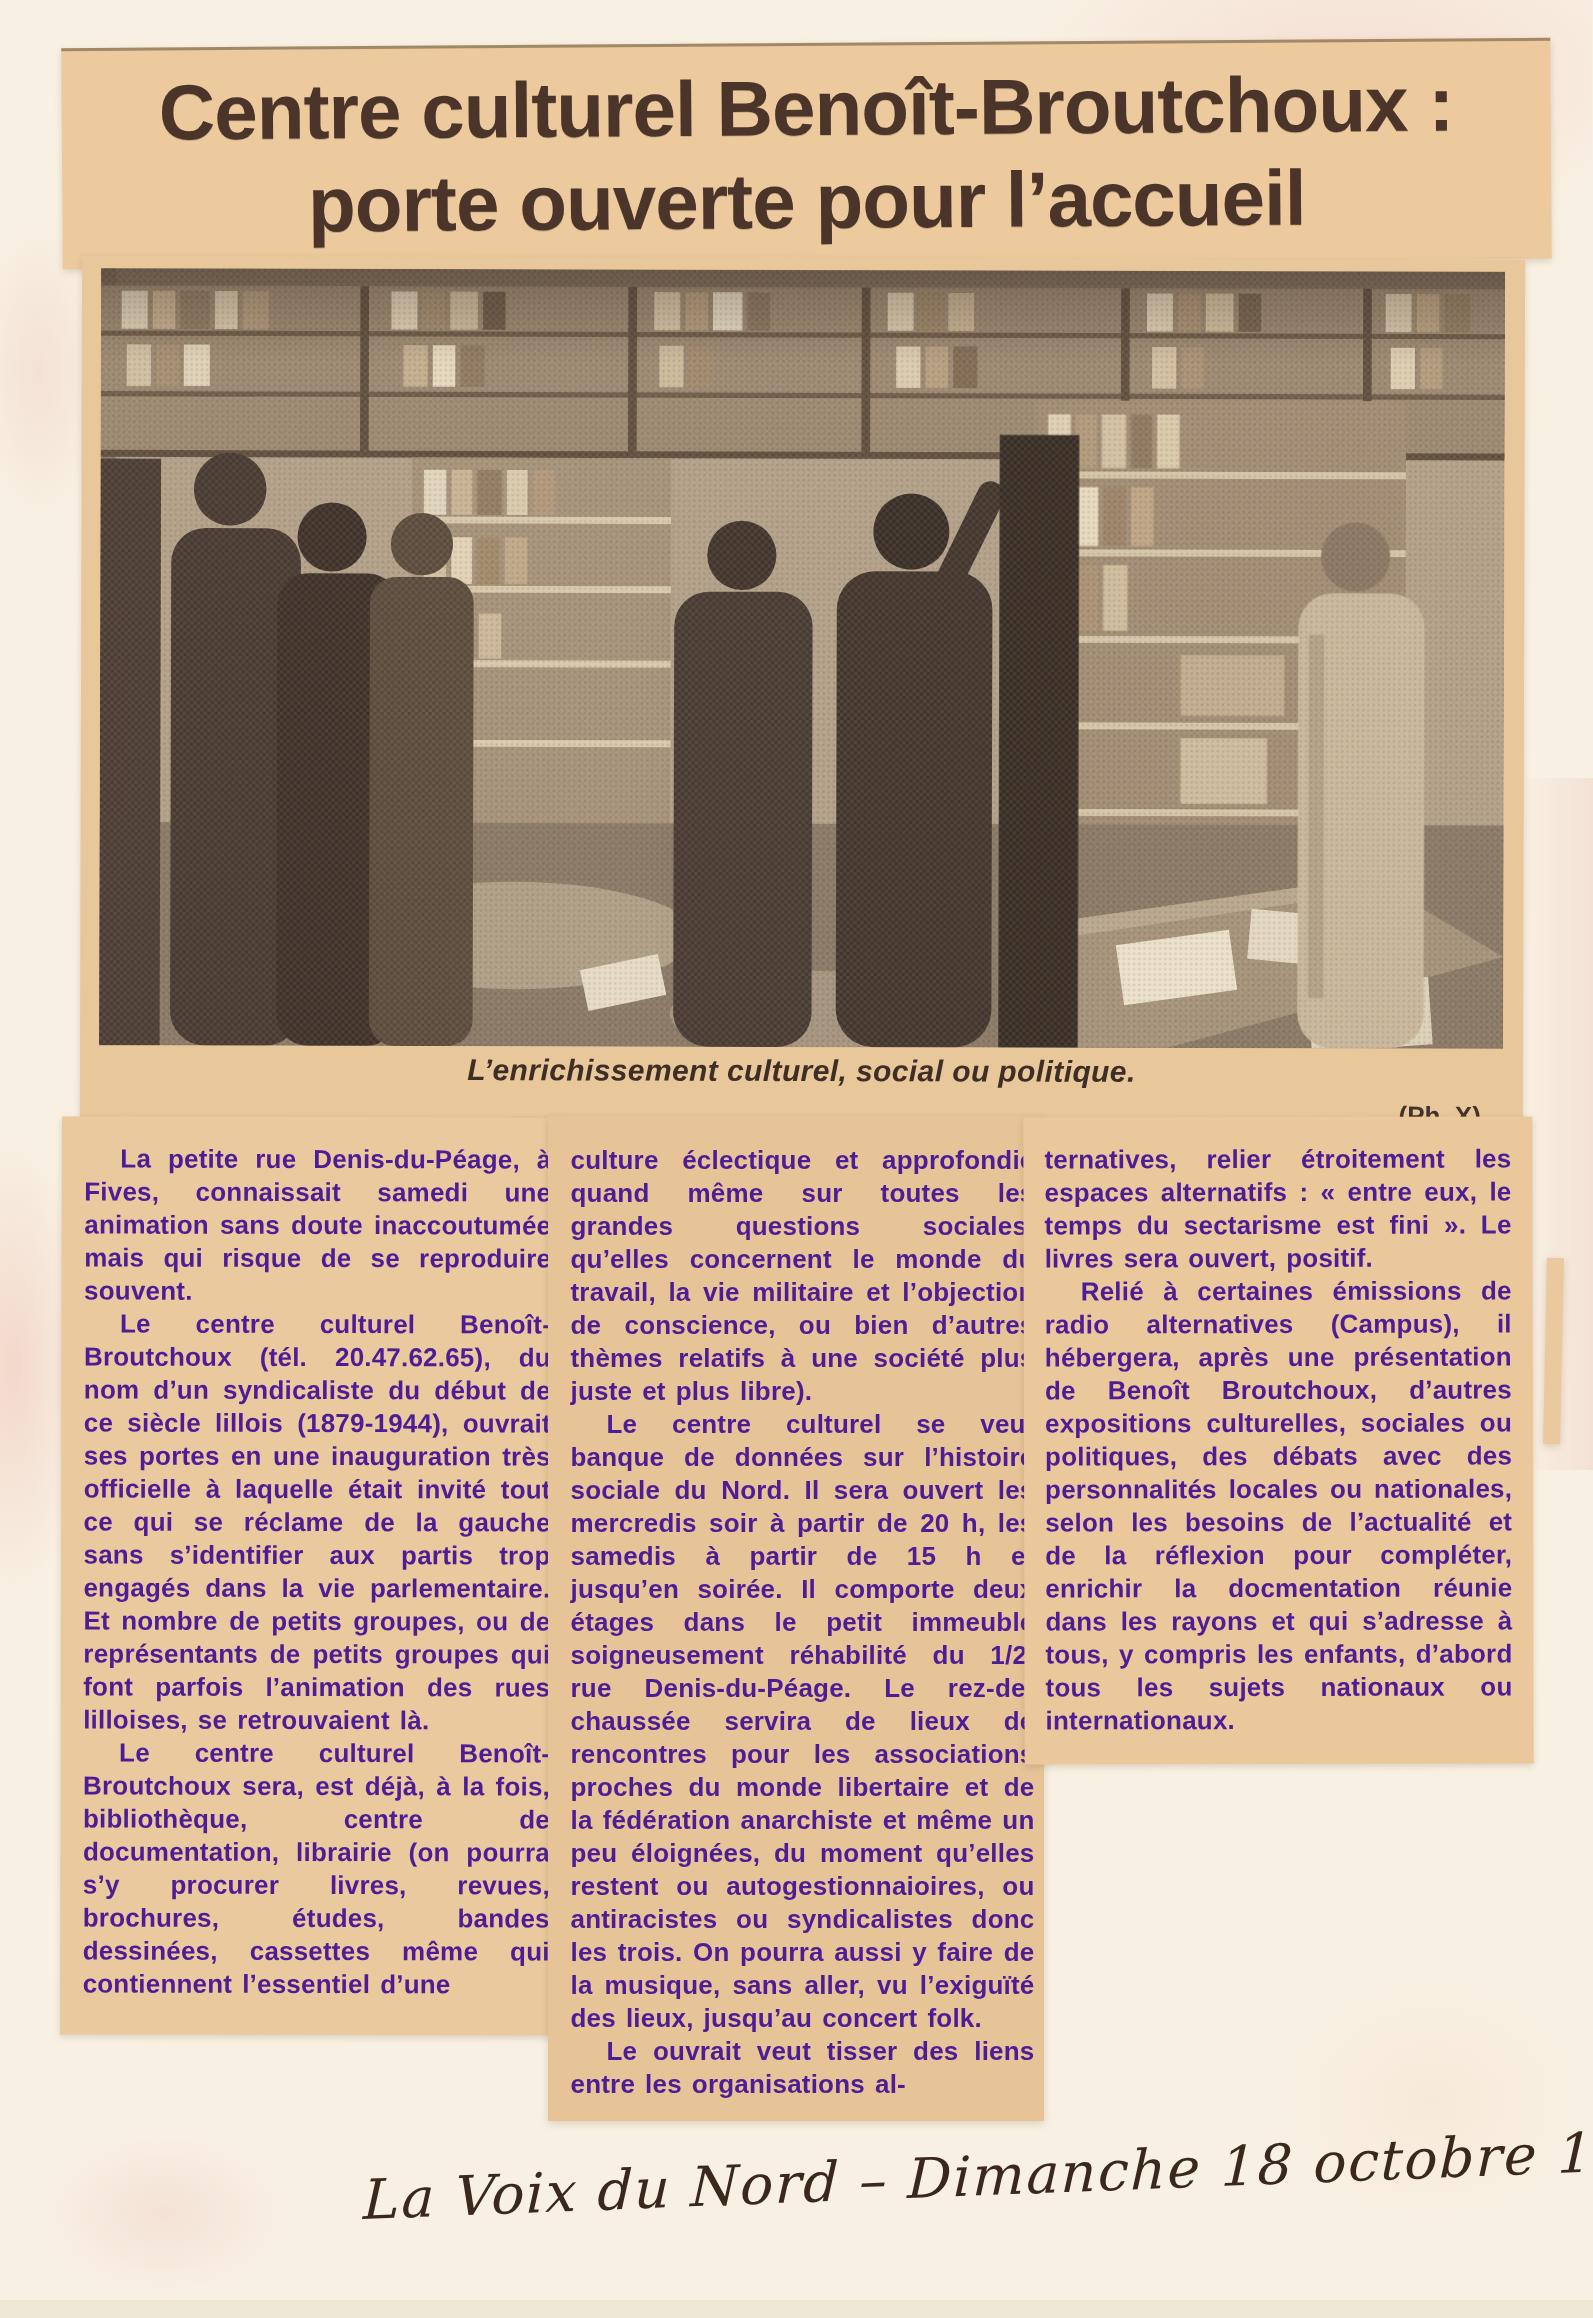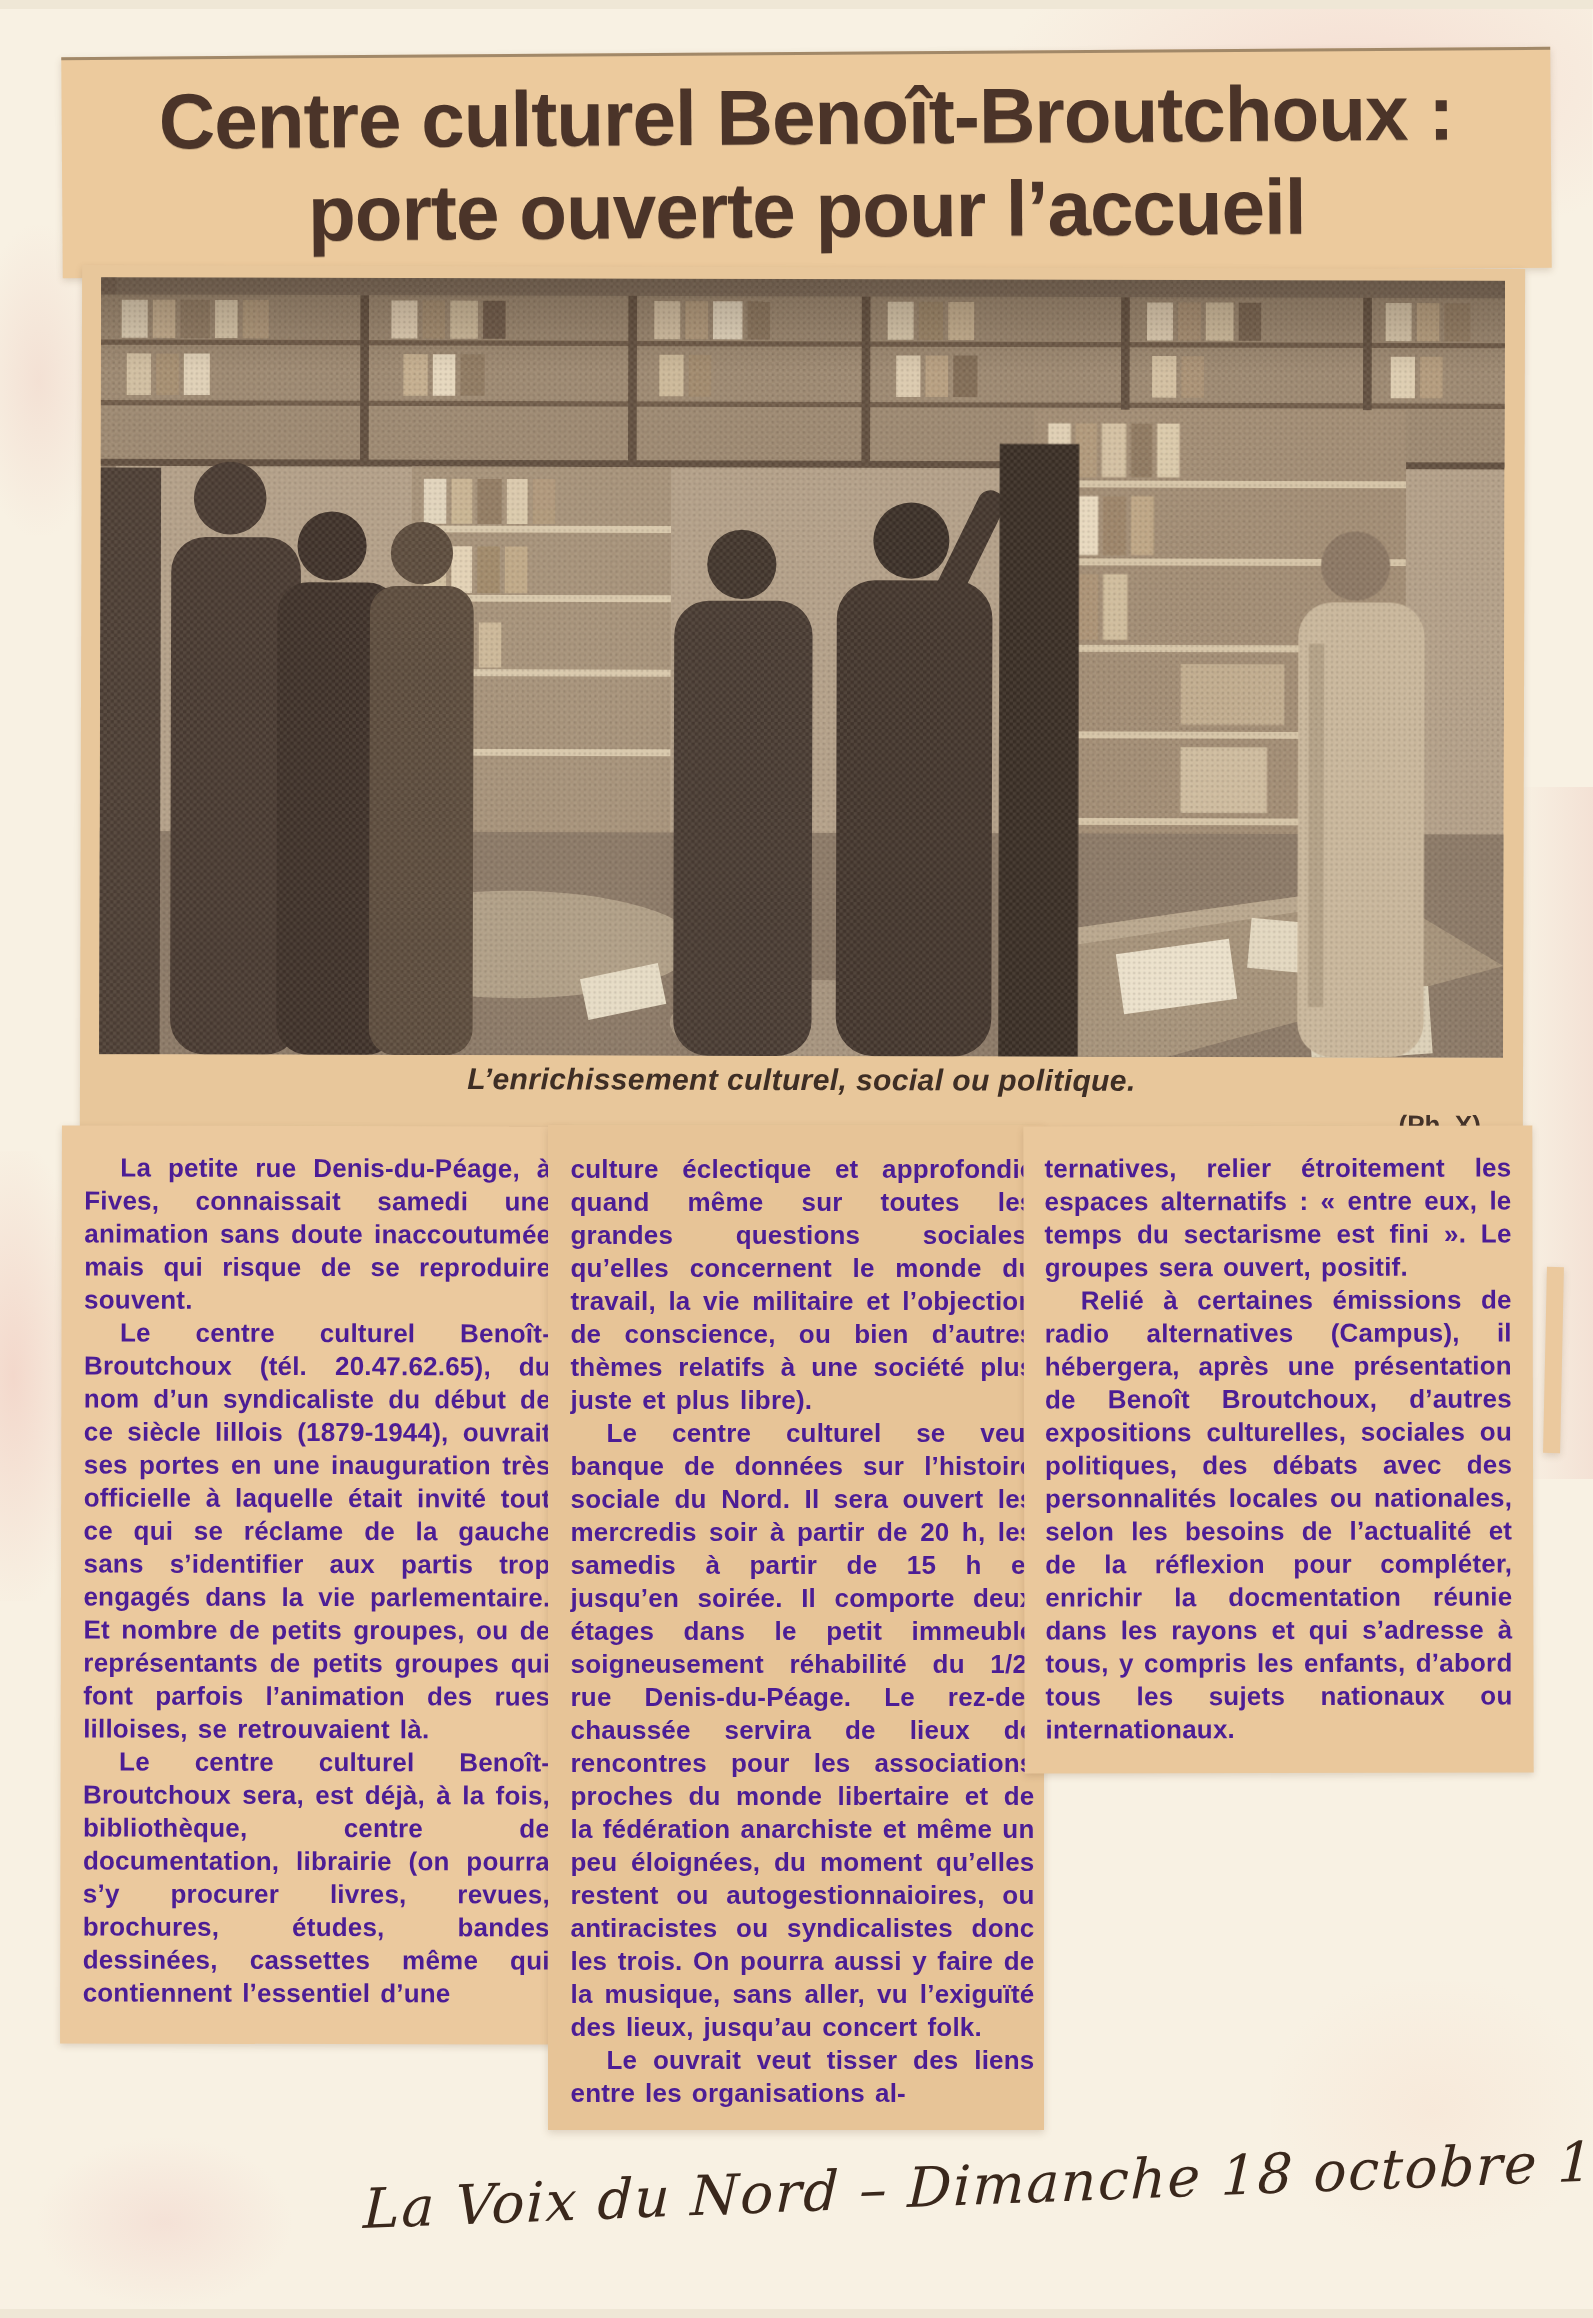--- a/index.html
+++ b/index.html
@@ -1,17 +1,17 @@
 <!DOCTYPE html>
 <html style="font-size:14px"><head>
 <meta charset="utf-8">
 <style>
   html,body{margin:0;padding:0;background:#efe7d6;}
   .page{
-    position:relative;width:1593px;height:2300px;margin:9px auto;
+    position:relative;width:1593px;height:2300px;margin:0 auto;
     background:#f8f1e3;overflow:hidden;
     font-family:"Liberation Sans",sans-serif;
   }
   
   .stain{position:absolute;pointer-events:none;}
   .stain.s1{left:995px;top:0;width:597px;height:242px;background:radial-gradient(ellipse at 60% 30%,rgba(243,206,197,.55),rgba(243,206,197,0) 70%);}
   .stain.s2{left:-35px;top:1142px;width:121px;height:450px;background:radial-gradient(ellipse at 40% 50%,rgba(238,191,180,.5),rgba(238,191,180,0) 75%);}
   .stain.s3{left:35px;top:2127px;width:259px;height:173px;background:radial-gradient(ellipse,rgba(240,206,199,.45),rgba(240,206,199,0) 70%);}
   .stain.s4{left:1518px;top:778px;width:78px;height:692px;background:linear-gradient(90deg,rgba(236,200,190,0),rgba(236,200,190,.4));}
   .stain.s5{left:-26px;top:216px;width:130px;height:311px;background:radial-gradient(ellipse,rgba(236,198,188,.38),rgba(236,198,188,0) 72%);}
@@ -255,21 +255,21 @@
   <section class="clip col-clip col2-clip">
     <div class="body-text">
       <p>culture éclectique et approfondie quand même sur toutes les grandes questions sociales, qu’elles concernent le monde du travail, la vie militaire et l’objection de conscience, ou bien d’autres thèmes relatifs à une société plus juste et plus libre).</p>
       <p class="indent">Le centre culturel se veut banque de données sur l’histoire sociale du Nord. Il sera ouvert les mercredis soir à partir de 20 h, les samedis à partir de 15 h et jusqu’en soirée. Il comporte deux étages dans le petit immeuble soigneusement réhabilité du 1/2, rue Denis-du-Péage. Le rez-de-chaussée servira de lieux de rencontres pour les associations proches du monde libertaire et de la fédération anarchiste et même un peu éloignées, du moment qu’elles restent ou autogestionnaioires, ou antiracistes ou syndicalistes donc les trois. On pourra aussi y faire de la musique, sans aller, vu l’exiguïté des lieux, jusqu’au concert folk.</p>
       <p class="indent">Le ouvrait veut tisser des liens entre les organisations al-</p>
     </div>
   </section>
 
   <section class="clip col-clip col3-clip">
     <div class="body-text">
-      <p>ternatives, relier étroitement les espaces alternatifs : « entre eux, le temps du sectarisme est fini ». Le groupes sera ouvert, positif.</p>
+      <p>ternatives, relier étroitement les espaces alternatifs : « entre eux, le temps du sectarisme est fini ». Le livres sera ouvert, positif.</p>
       <p class="indent">Relié à certaines émissions de radio alternatives (Campus), il hébergera, après une présentation de Benoît Broutchoux, d’autres expositions culturelles, sociales ou politiques, des débats avec des personnalités locales ou nationales, selon les besoins de l’actualité et de la réflexion pour compléter, enrichir la docmentation réunie dans les rayons et qui s’adresse à tous, y compris les enfants, d’abord tous les sujets nationaux ou internationaux.</p>
     </div>
   </section>
 
   <div class="handwriting">La Voix du Nord – Dimanche 18 octobre 1987 .</div>
 
 </div>
 
 
 </body></html>

